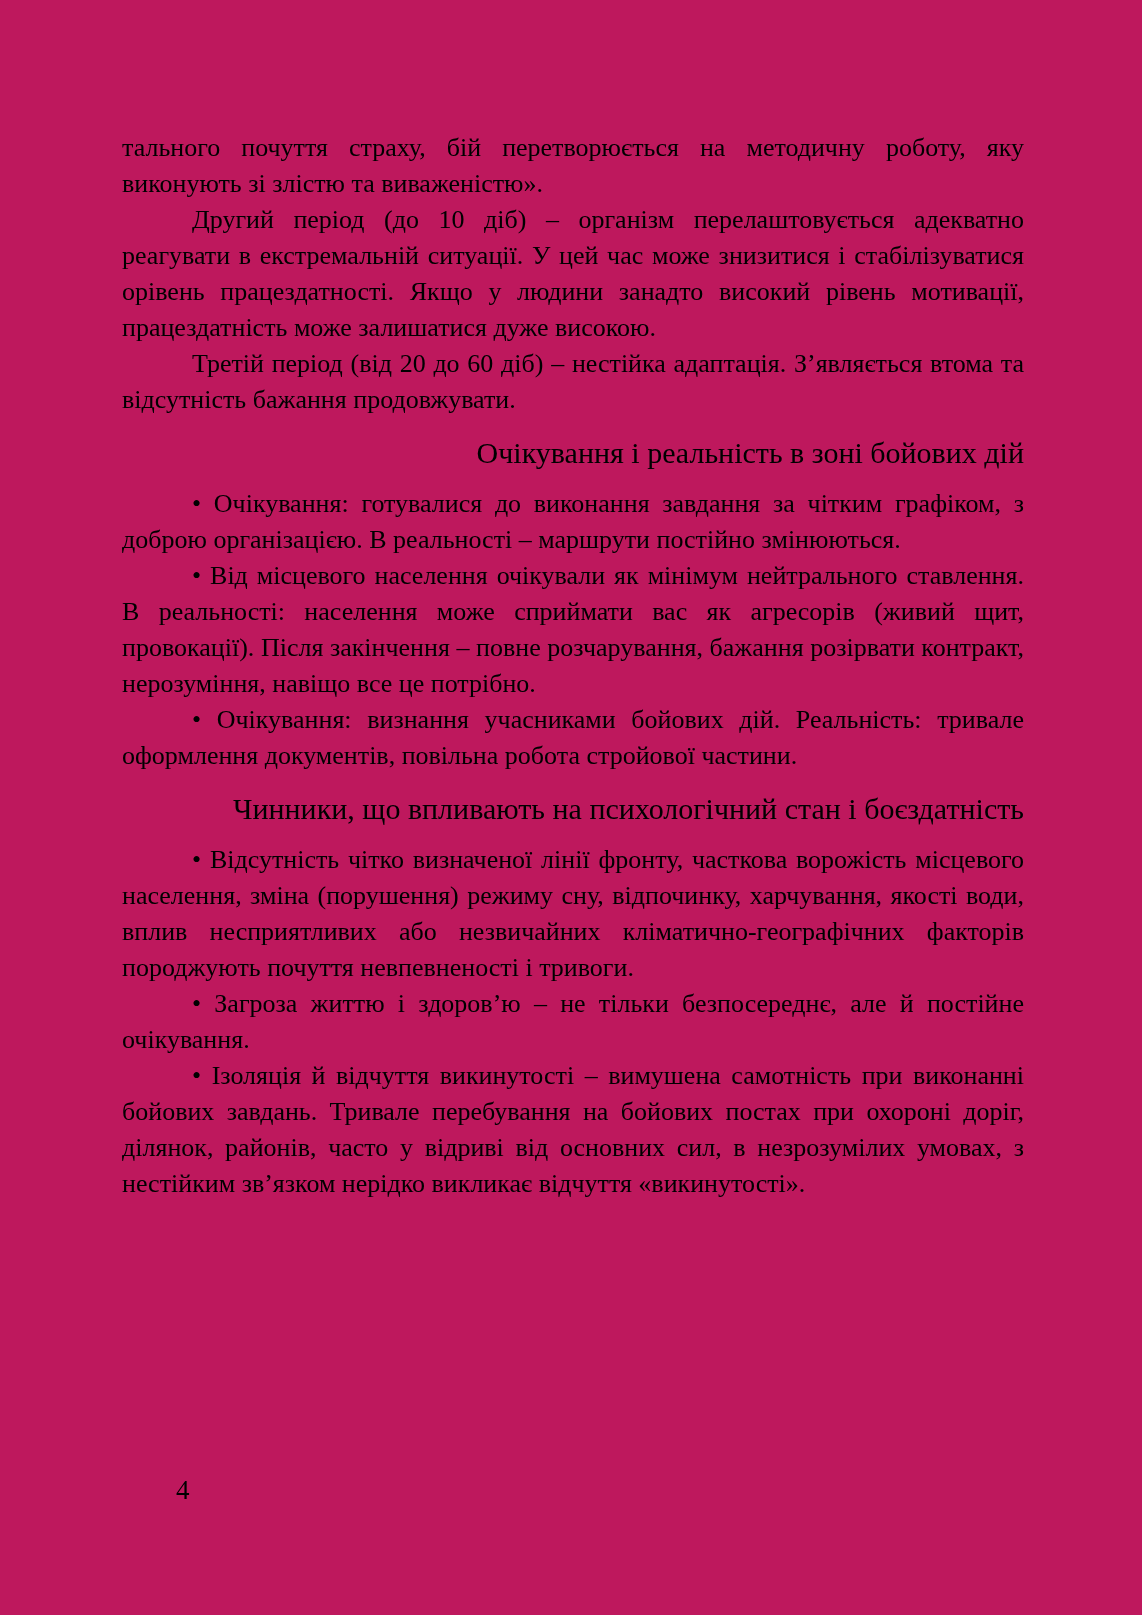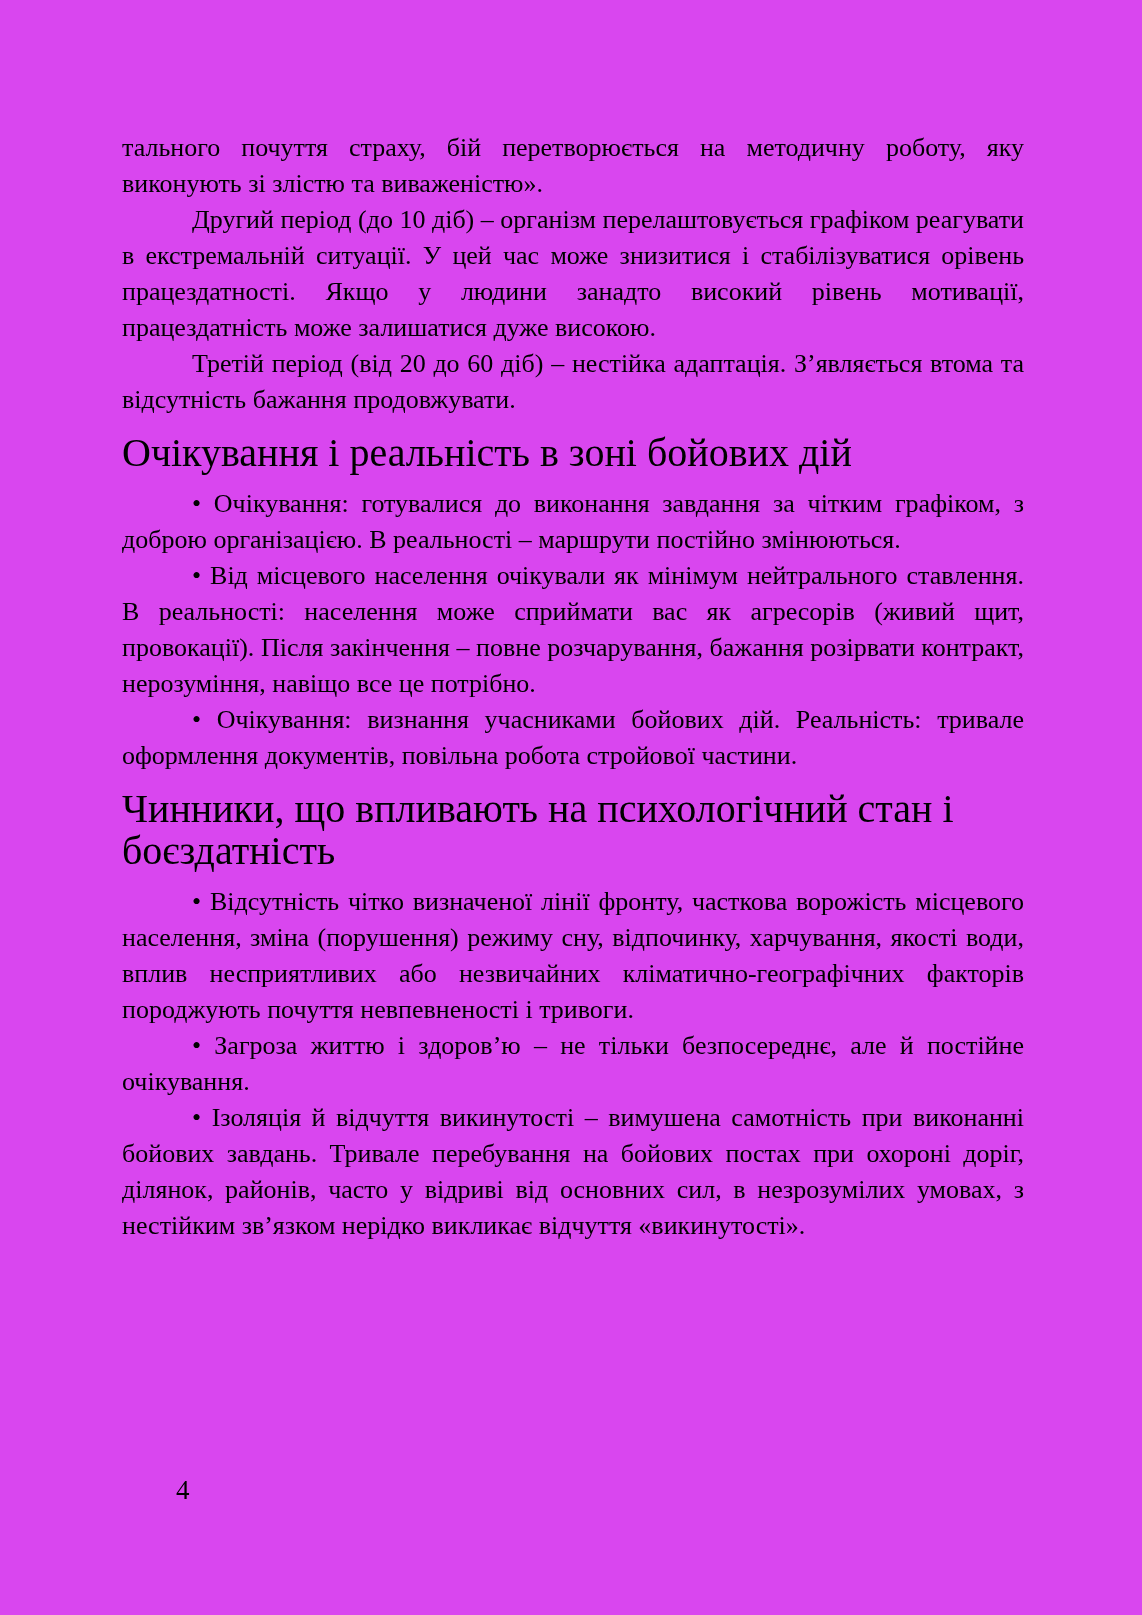--- a/index.html
+++ b/index.html
@@ -5,21 +5,21 @@
   html, body {
     margin: 0;
     padding: 0;
     background: #e8e8e8;
   }
   .page {
     position: relative;
     width: 1142px;
     height: 1615px;
     margin: 0 auto;
-    background: #d946ef;
+    background: #be185d;
     color: #000000;
     font-family: "Liberation Serif", "DejaVu Serif", serif;
     overflow: hidden;
   }
   .content {
     position: absolute;
     left: 122px;
     top: 130px;
     width: 902px;
   }
@@ -28,44 +28,44 @@
     font-size: 26px;
     line-height: 36px;
     text-align: justify;
     text-indent: 70px;
   }
   .para.noindent {
     text-indent: 0;
   }
   .heading {
     margin: 14px 0 12px 0;
-    font-size: 40px;
+    font-size: 30px;
     line-height: 42px;
     font-weight: bold;
-    text-align: left;
+    text-align: right;
     text-indent: 0;
   }
   .bold {
     font-weight: normal;
   }
   .page-number {
     position: absolute;
     left: 176px;
     top: 1472px;
     font-size: 27px;
     line-height: 36px;
   }
 </style>
 </head>
 <body>
 
 <div class="page">
   <div class="content" id="doc-content">
       <p class="para noindent"><span>тального почуття страху, бій перетворюється на методичну роботу, яку виконують зі злістю та виваженістю».</span></p>
-      <p class="para"><span class="bold">Другий період (до 10 діб)</span><span> – організм перелаштовується графіком реагувати в екстремальній ситуації. У цей час може знизитися і стабілізуватися орівень працездатності. Якщо у людини занадто високий рівень мотивації, працездатність може залишатися дуже високою.</span></p>
+      <p class="para"><span class="bold">Другий період (до 10 діб)</span><span> – організм перелаштовується адекватно реагувати в екстремальній ситуації. У цей час може знизитися і стабілізуватися орівень працездатності. Якщо у людини занадто високий рівень мотивації, працездатність може залишатися дуже високою.</span></p>
       <p class="para"><span class="bold">Третій період (від 20 до 60 діб)</span><span> – нестійка адаптація. З’являється втома та відсутність бажання продовжувати.</span></p>
       <h2 class="heading"><span class="bold">Очікування і реальність в зоні бойових дій</span></h2>
       <p class="para"><span>• Очікування: готувалися до виконання завдання за чітким графіком, з доброю  організацією. В реальності – маршрути постійно змінюються.</span></p>
       <p class="para"><span>• Від місцевого населення очікували як мінімум нейтрального ставлення. В реальності: населення може сприймати вас як агресорів (живий щит, провокації). Після закінчення – повне розчарування, бажання розірвати контракт, нерозуміння, навіщо все це потрібно.</span></p>
       <p class="para"><span>• Очікування: визнання учасниками бойових дій. Реальність: тривале оформлення документів, повільна робота стройової частини.</span></p>
       <h2 class="heading"><span class="bold">Чинники, що впливають на психологічний стан і боєздатність</span></h2>
       <p class="para"><span>• </span><span class="bold">Відсутність чітко визначеної лінії фронту</span><span>, часткова ворожість місцевого населення, зміна (порушення) режиму сну, відпочинку, харчування, якості води, вплив несприятливих або незвичайних кліматично-географічних факторів породжують почуття невпевненості і тривоги.</span></p>
       <p class="para"><span>• </span><span class="bold">Загроза життю і здоров’ю</span><span> – не тільки безпосереднє, але й постійне очікування.</span></p>
       <p class="para"><span>• </span><span class="bold">Ізоляція й відчуття викинутості</span><span> – вимушена самотність при виконанні бойових завдань. Тривале перебування на бойових постах при охороні доріг, ділянок, районів, часто у відриві від основних сил, в незрозумілих умовах, з нестійким зв’язком нерідко викликає відчуття  «</span><span class="bold">викинутості</span><span>».</span></p>
     </div>

